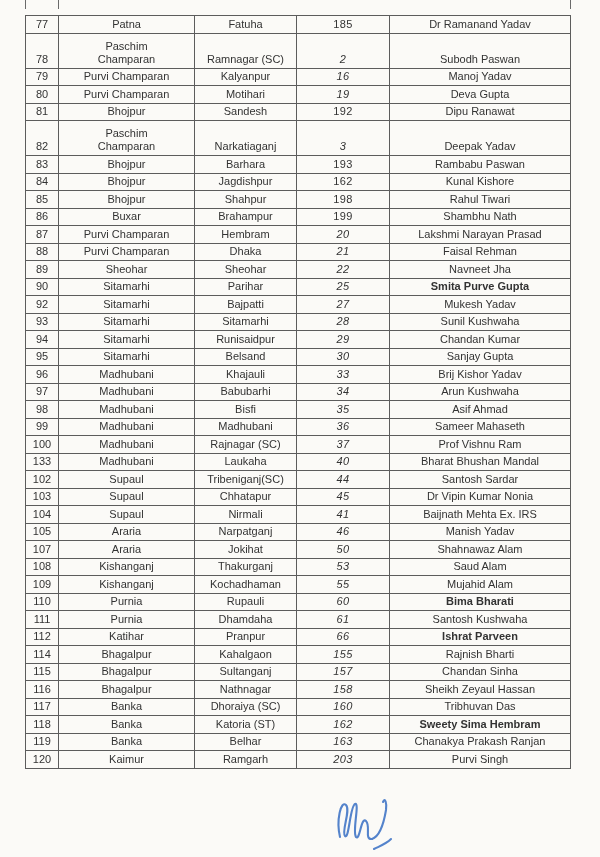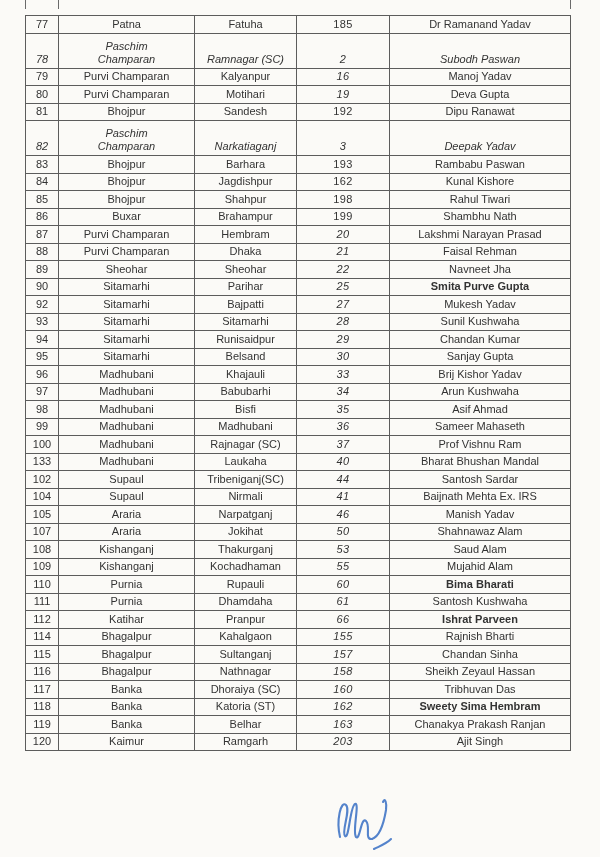--- a/index.html
+++ b/index.html
@@ -30,21 +30,21 @@
     line-height:13px;
     text-align:center;
     vertical-align:middle;
     padding:0 2px;
     overflow:hidden;
     white-space:nowrap;
     color:#333;
   }
   tr.single{height:17.5px;}
   tr.tall{height:35px;}
-  tr.tall td{vertical-align:bottom;padding-bottom:2px;white-space:normal;font-style:italic;}
+  tr.tall td{vertical-align:bottom;padding-bottom:2px;white-space:normal;}
   td.no-cell{letter-spacing:0.3px;}
   td.no-italic{font-style:italic;}
   td.cand-bold{font-weight:bold;color:#222;}
 
   .signature{
     position:absolute;left:328px;top:790px;width:74px;height:64px;
   }
 </style>
 </head>
 <body>
@@ -233,20 +233,27 @@
           <td>Bharat Bhushan Mandal</td>
         </tr>
         <tr class="single">
           <td>102</td>
           <td>Supaul</td>
           <td>Tribeniganj(SC)</td>
           <td class="no-cell no-italic">44</td>
           <td>Santosh Sardar</td>
         </tr>
         <tr class="single">
+          <td>103</td>
+          <td>Supaul</td>
+          <td>Chhatapur</td>
+          <td class="no-cell no-italic">45</td>
+          <td>Dr Vipin Kumar Nonia</td>
+        </tr>
+        <tr class="single">
           <td>104</td>
           <td>Supaul</td>
           <td>Nirmali</td>
           <td class="no-cell no-italic">41</td>
           <td>Baijnath Mehta Ex. IRS</td>
         </tr>
         <tr class="single">
           <td>105</td>
           <td>Araria</td>
           <td>Narpatganj</td>
@@ -335,21 +342,21 @@
           <td>Banka</td>
           <td>Belhar</td>
           <td class="no-cell no-italic">163</td>
           <td>Chanakya Prakash Ranjan</td>
         </tr>
         <tr class="single">
           <td>120</td>
           <td>Kaimur</td>
           <td>Ramgarh</td>
           <td class="no-cell no-italic">203</td>
-          <td>Ajit Singh</td>
+          <td>Purvi Singh</td>
         </tr>
       </tbody>
   </table>
 
   <svg class="signature" viewBox="0 0 74 64" fill="none" xmlns="http://www.w3.org/2000/svg">
     <g stroke="#4679c8" stroke-width="2.1" stroke-linecap="round" fill="none" opacity="0.92">
       <path d="M12,47 C8,30 13,10 18,15 C23,20 13,42 17,46 C21,50 22,16 27,14 C32,12 24,42 28,47 C32,51 33,26 38,31 C43,36 36,50 44,49"></path>
       <path d="M44,49 C50,47 55,38 58,20 C59,13 57,7 55,12"></path>
       <path d="M46,59 C52,56 58,54 63,49"></path>
     </g>

